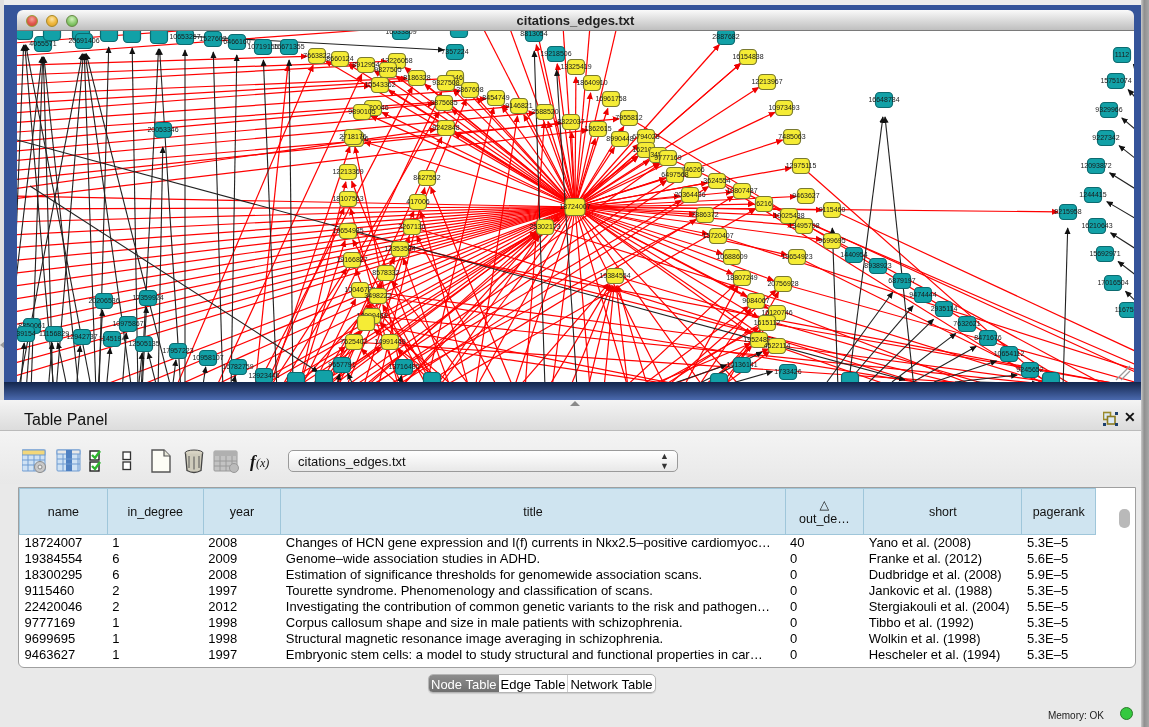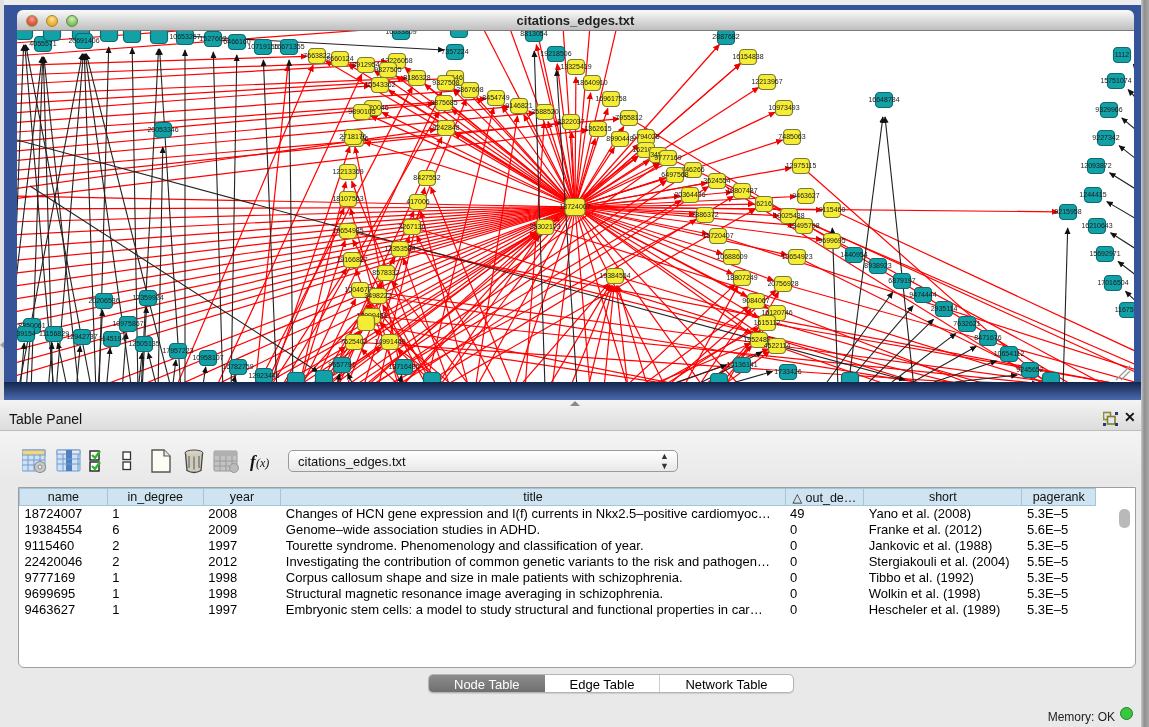--- a/index.html
+++ b/index.html
@@ -7,37 +7,37 @@
 #win{position:absolute;left:4px;top:5px;width:1142px;height:395px;background:#35549a}
 #winb{position:absolute;left:4px;top:382px;width:1142px;height:18px;background:linear-gradient(#13264c,#4a69ae)}
 #tbar{position:absolute;left:17px;top:10px;width:1117px;height:21px;border-radius:6px 6px 0 0;background:linear-gradient(#fafafa,#d6d6d6 60%,#bfbfbf);border-bottom:1px solid #7a7a7a;}
 #tbar .title{position:absolute;left:0;right:0;top:3px;text-align:center;font-size:13px;font-weight:bold;color:#222}
 .tl{position:absolute;top:15px;width:12px;height:12px;border-radius:50%;}
 #tlr{left:26px;background:radial-gradient(circle at 50% 32%,#f7a29c,#e25a50 50%,#c63c30);border:1px solid #993}
 #tly{left:46px;background:radial-gradient(circle at 50% 32%,#fce4a8,#efb93f 50%,#d99b27);border:1px solid #a82}
 #tlg{left:66px;background:radial-gradient(circle at 50% 32%,#d2f0bd,#8ecc72 50%,#58a83e);border:1px solid #684}
 #canvas{position:absolute;left:17px;top:31px;width:1117px;height:351px;background:#fff;overflow:hidden}
 #tphead{position:absolute;left:0px;top:400px;width:1149px;height:31px;background:linear-gradient(#f4f4f4,#dcdcdc);border-bottom:1px solid #bbb}
-#tphead .t{position:absolute;left:9px;top:11px;font-size:14px;color:#111}
+#tphead .t{position:absolute;left:24px;top:11px;font-size:16px;color:#111}
 #caret{position:absolute;left:570px;top:401px;width:0;height:0;border-left:5px solid transparent;border-right:5px solid transparent;border-bottom:5px solid #8a8a8a}
 #toolbar{position:absolute;left:0;top:431px;width:1149px;height:53px;background:linear-gradient(#f4f4f4,#e8e8e8)}
 .x{position:absolute}
 #combo{position:absolute;left:288px;top:450px;width:390px;height:22px;border:1px solid #9a9a9a;border-radius:5px;background:linear-gradient(#ffffff,#e8e8e8);font-size:13px;color:#111;line-height:21px;padding-left:9px}
 #combo .ud{position:absolute;right:8px;top:0px;font-size:9px;color:#333;line-height:10px}
 #tblwrap{position:absolute;left:18px;top:487px;width:1118px;height:181px;background:#fff;border:1px solid #9f9f9f;border-radius:0 0 6px 6px;overflow:hidden}
 table{border-collapse:collapse;width:1077px;table-layout:fixed;font-size:12px}
-th{background:#cfe4f0;border:1px solid #9fc6da;font-weight:normal;height:17px;font-size:12.5px;color:#111;padding:0}
+th{background:#cfe4f0;border:1px solid #9fc6da;font-weight:normal;height:17px;font-size:12.5px;color:#111;padding:8px}
 td{height:16px;line-height:16px;padding:0 0 0 5px;color:#000;white-space:nowrap;overflow:hidden;font-size:13px}
 .c1{width:86px}.c2{width:94px}.c3{width:76px}.c4{width:494px}.c5{width:77px}.c6{width:155px}.c7{width:72px}
 #vsb{position:absolute;left:1119px;top:509px;width:11px;height:19px;background:#b9b9b9;border-radius:5px}
 #tabs{position:absolute;left:428px;top:674px;height:19px;border:1px solid #b5b5b5;border-radius:5px;background:#fff;font-size:13px;display:flex;overflow:hidden;box-shadow:0 1px 1px rgba(0,0,0,.12)}
-#tabs div{padding:1px 25px 0;line-height:17px}
+#tabs div{padding:1px 2px 0;line-height:17px}
 #tabs .sel{background:linear-gradient(#8d8d8d,#6f6f6f);color:#fff}
 #tabs .sep{border-left:1px solid #ccc;padding:0}
-#mem{position:absolute;right:34px;top:710px;font-size:12px;color:#222}
+#mem{position:absolute;right:45px;top:710px;font-size:10px;color:#222}
 #memdot{position:absolute;right:16px;top:707px;width:13px;height:13px;border-radius:50%;background:#35c93f;border:1.5px solid #2a7a2a}
 #redge{position:absolute;right:0;top:0;width:8px;height:727px;background:linear-gradient(90deg,#c9c9c9,#8f8f8f 40%,#a8a8a8)}
 #fltic{position:absolute;left:1103px;top:411px;width:15px;height:15px}
 #clsx{position:absolute;left:1124px;top:409px;font-size:14px;font-weight:bold;color:#111}
 </style></head><body>
 <div id="top"></div>
 <div id="lft"></div>
 <div style="position:absolute;left:0px;top:341px;width:0;height:0;border-top:4px solid transparent;border-bottom:4px solid transparent;border-right:5px solid #9a9a9a"></div>
 <div id="win"></div>
 <div id="canvas">
@@ -681,38 +681,47 @@
           <th class="c4">title</th>
           <th class="c5">△ out_de…</th>
           <th class="c6">short</th>
           <th class="c7">pagerank</th>
         </tr>
 <tr>
           <td class="c1">18724007</td>
           <td class="c2">1</td>
           <td class="c3">2008</td>
           <td class="c4">Changes of HCN gene expression and I(f) currents in Nkx2.5–positive cardiomyoc…</td>
-          <td class="c5">49</td>
+          <td class="c5">40</td>
           <td class="c6">Yano et al. (2008)</td>
           <td class="c7">5.3E–5</td>
         </tr>
 <tr>
           <td class="c1">19384554</td>
           <td class="c2">6</td>
           <td class="c3">2009</td>
           <td class="c4">Genome–wide association studies in ADHD.</td>
           <td class="c5">0</td>
           <td class="c6">Franke et al. (2012)</td>
           <td class="c7">5.6E–5</td>
         </tr>
 <tr>
+          <td class="c1">18300295</td>
+          <td class="c2">6</td>
+          <td class="c3">2008</td>
+          <td class="c4">Estimation of significance thresholds for genomewide association scans.</td>
+          <td class="c5">0</td>
+          <td class="c6">Dudbridge et al. (2008)</td>
+          <td class="c7">5.9E–5</td>
+        </tr>
+<tr>
           <td class="c1">9115460</td>
           <td class="c2">2</td>
           <td class="c3">1997</td>
-          <td class="c4">Tourette syndrome. Phenomenology and classification of year.</td>
+          <td class="c4">Tourette syndrome. Phenomenology and classification of scans.</td>
           <td class="c5">0</td>
           <td class="c6">Jankovic et al. (1988)</td>
           <td class="c7">5.3E–5</td>
         </tr>
 <tr>
           <td class="c1">22420046</td>
           <td class="c2">2</td>
           <td class="c3">2012</td>
           <td class="c4">Investigating the contribution of common genetic variants to the risk and pathogen…</td>
           <td class="c5">0</td>
@@ -736,21 +745,21 @@
           <td class="c5">0</td>
           <td class="c6">Wolkin et al. (1998)</td>
           <td class="c7">5.3E–5</td>
         </tr>
 <tr>
           <td class="c1">9463627</td>
           <td class="c2">1</td>
           <td class="c3">1997</td>
           <td class="c4">Embryonic stem cells: a model to study structural and functional properties in car…</td>
           <td class="c5">0</td>
-          <td class="c6">Hescheler et al. (1989)</td>
+          <td class="c6">Hescheler et al. (1994)</td>
           <td class="c7">5.3E–5</td>
         </tr>
 </tbody>
     </table>
 </div>
 <div id="vsb"></div>
 <div id="tabs">
     <div class="sel">Node Table</div>
     <div>Edge Table</div>
     <div class="sep"></div>

